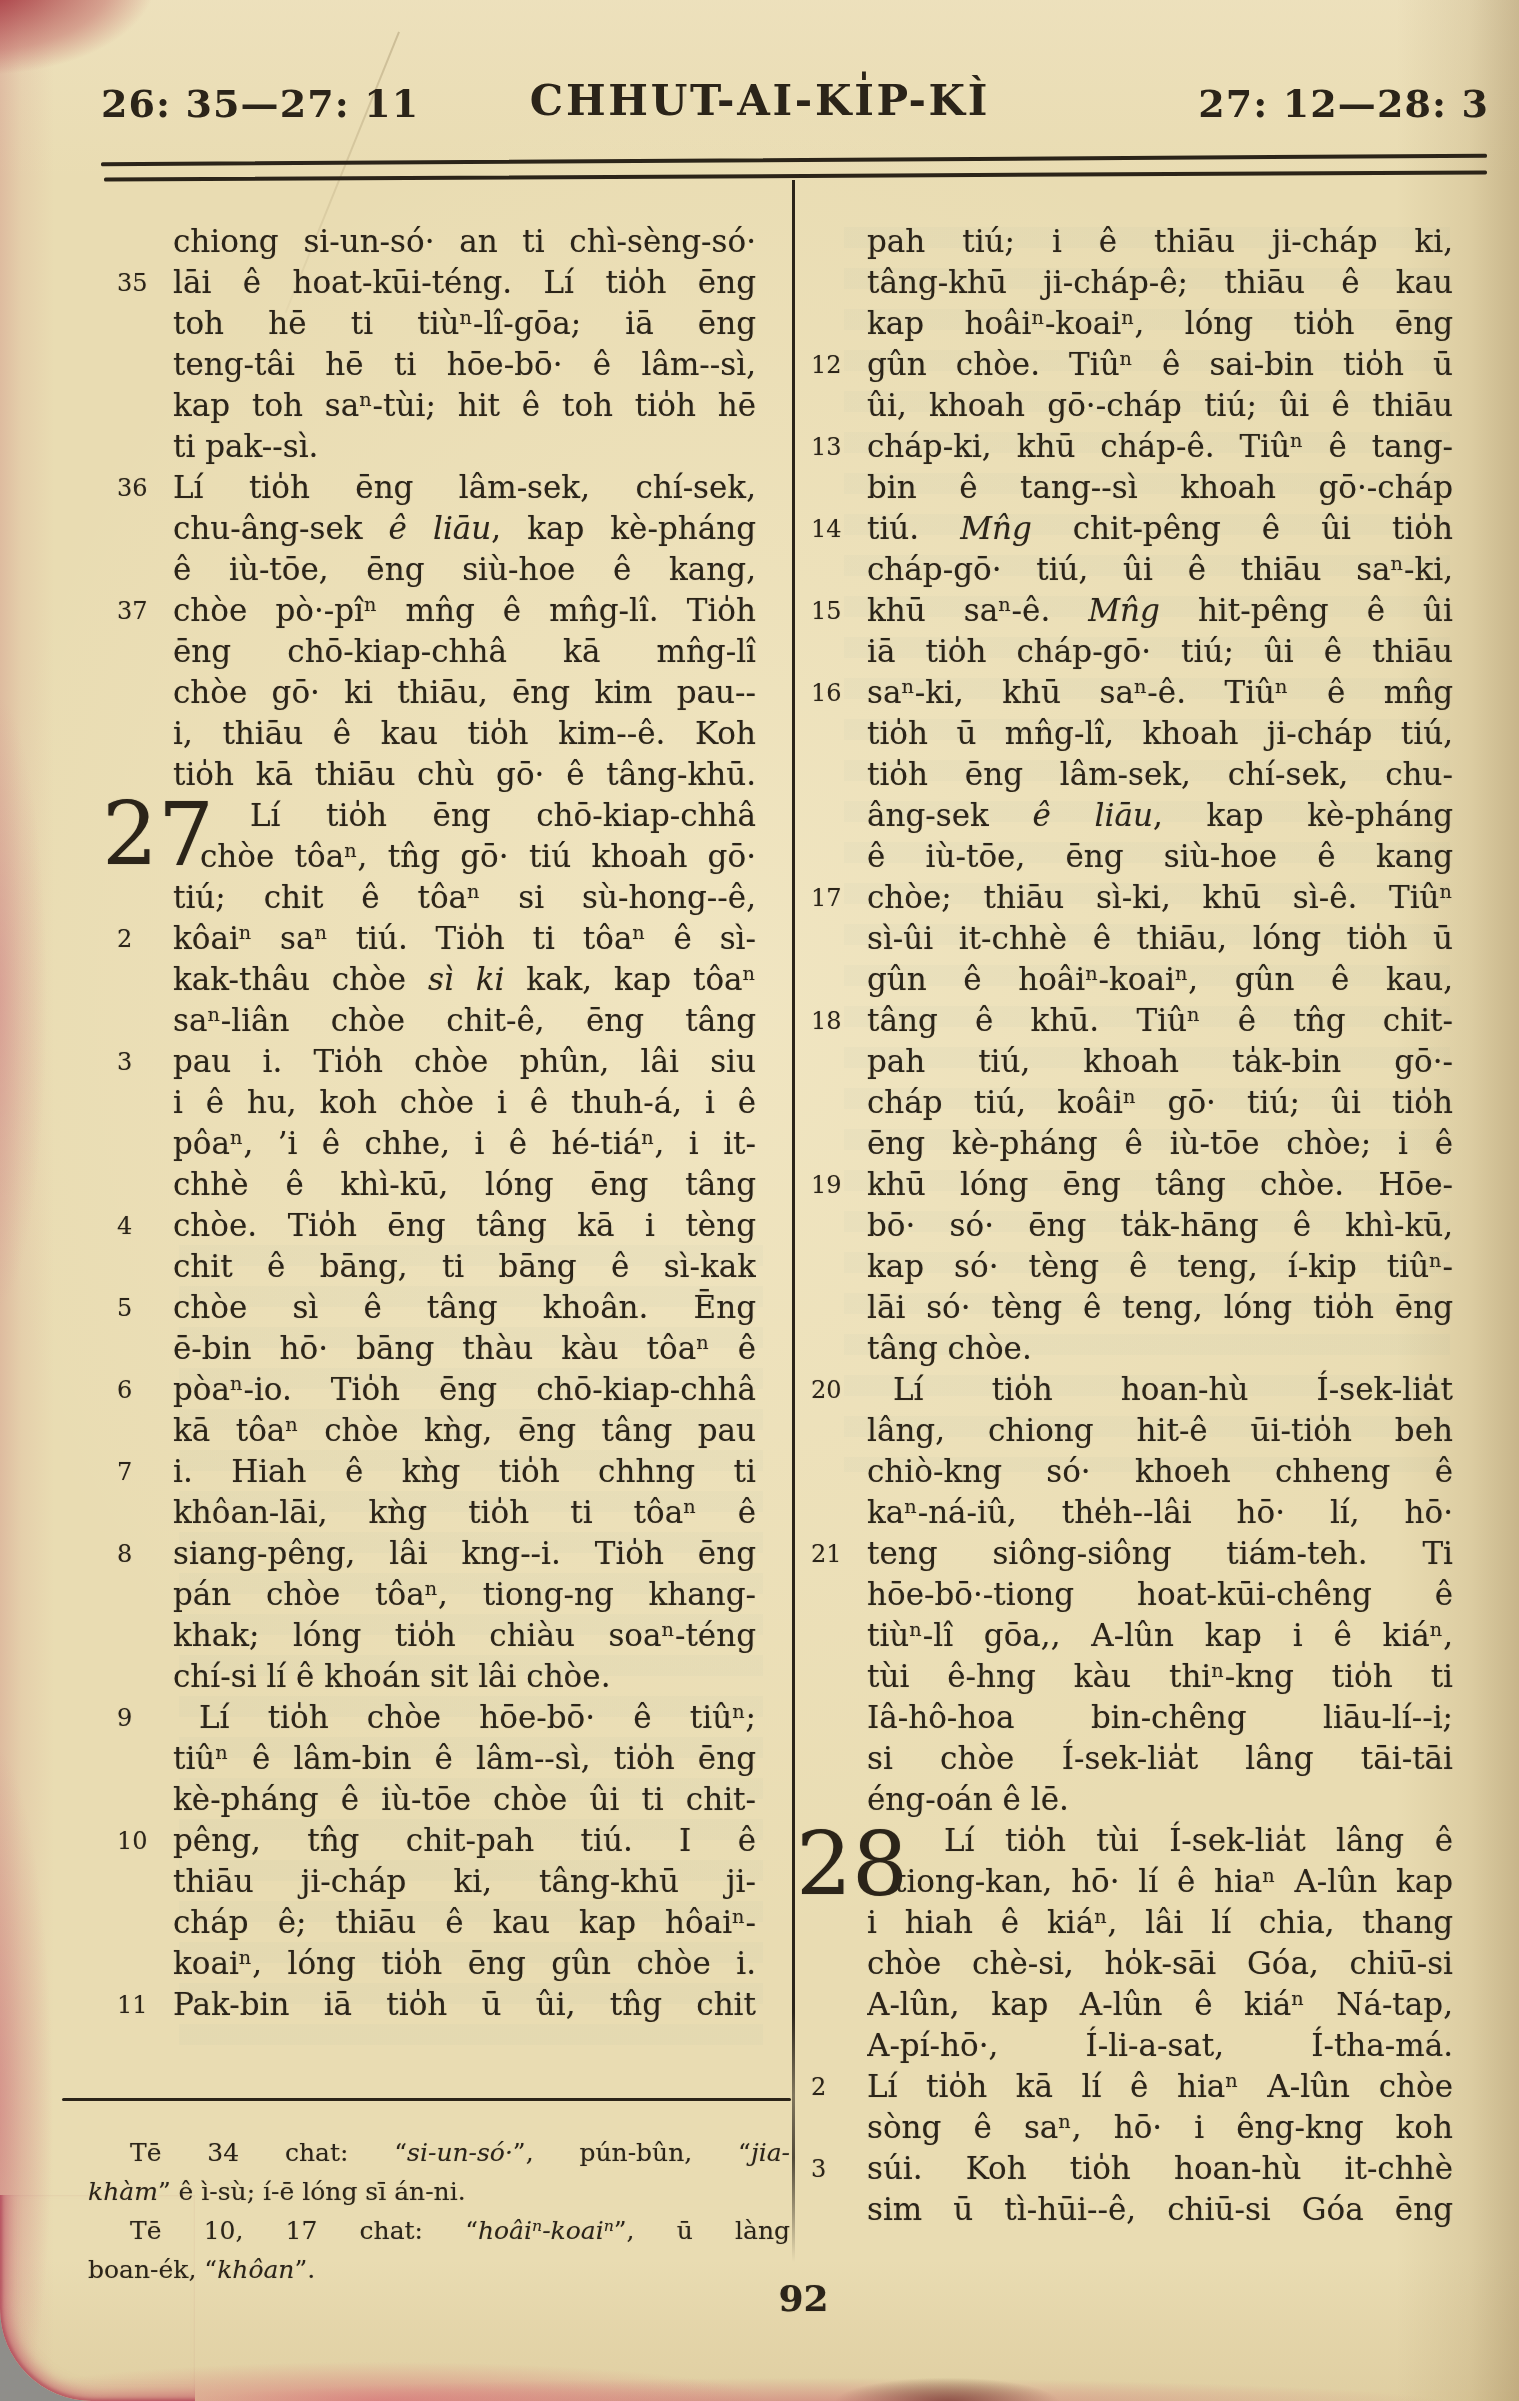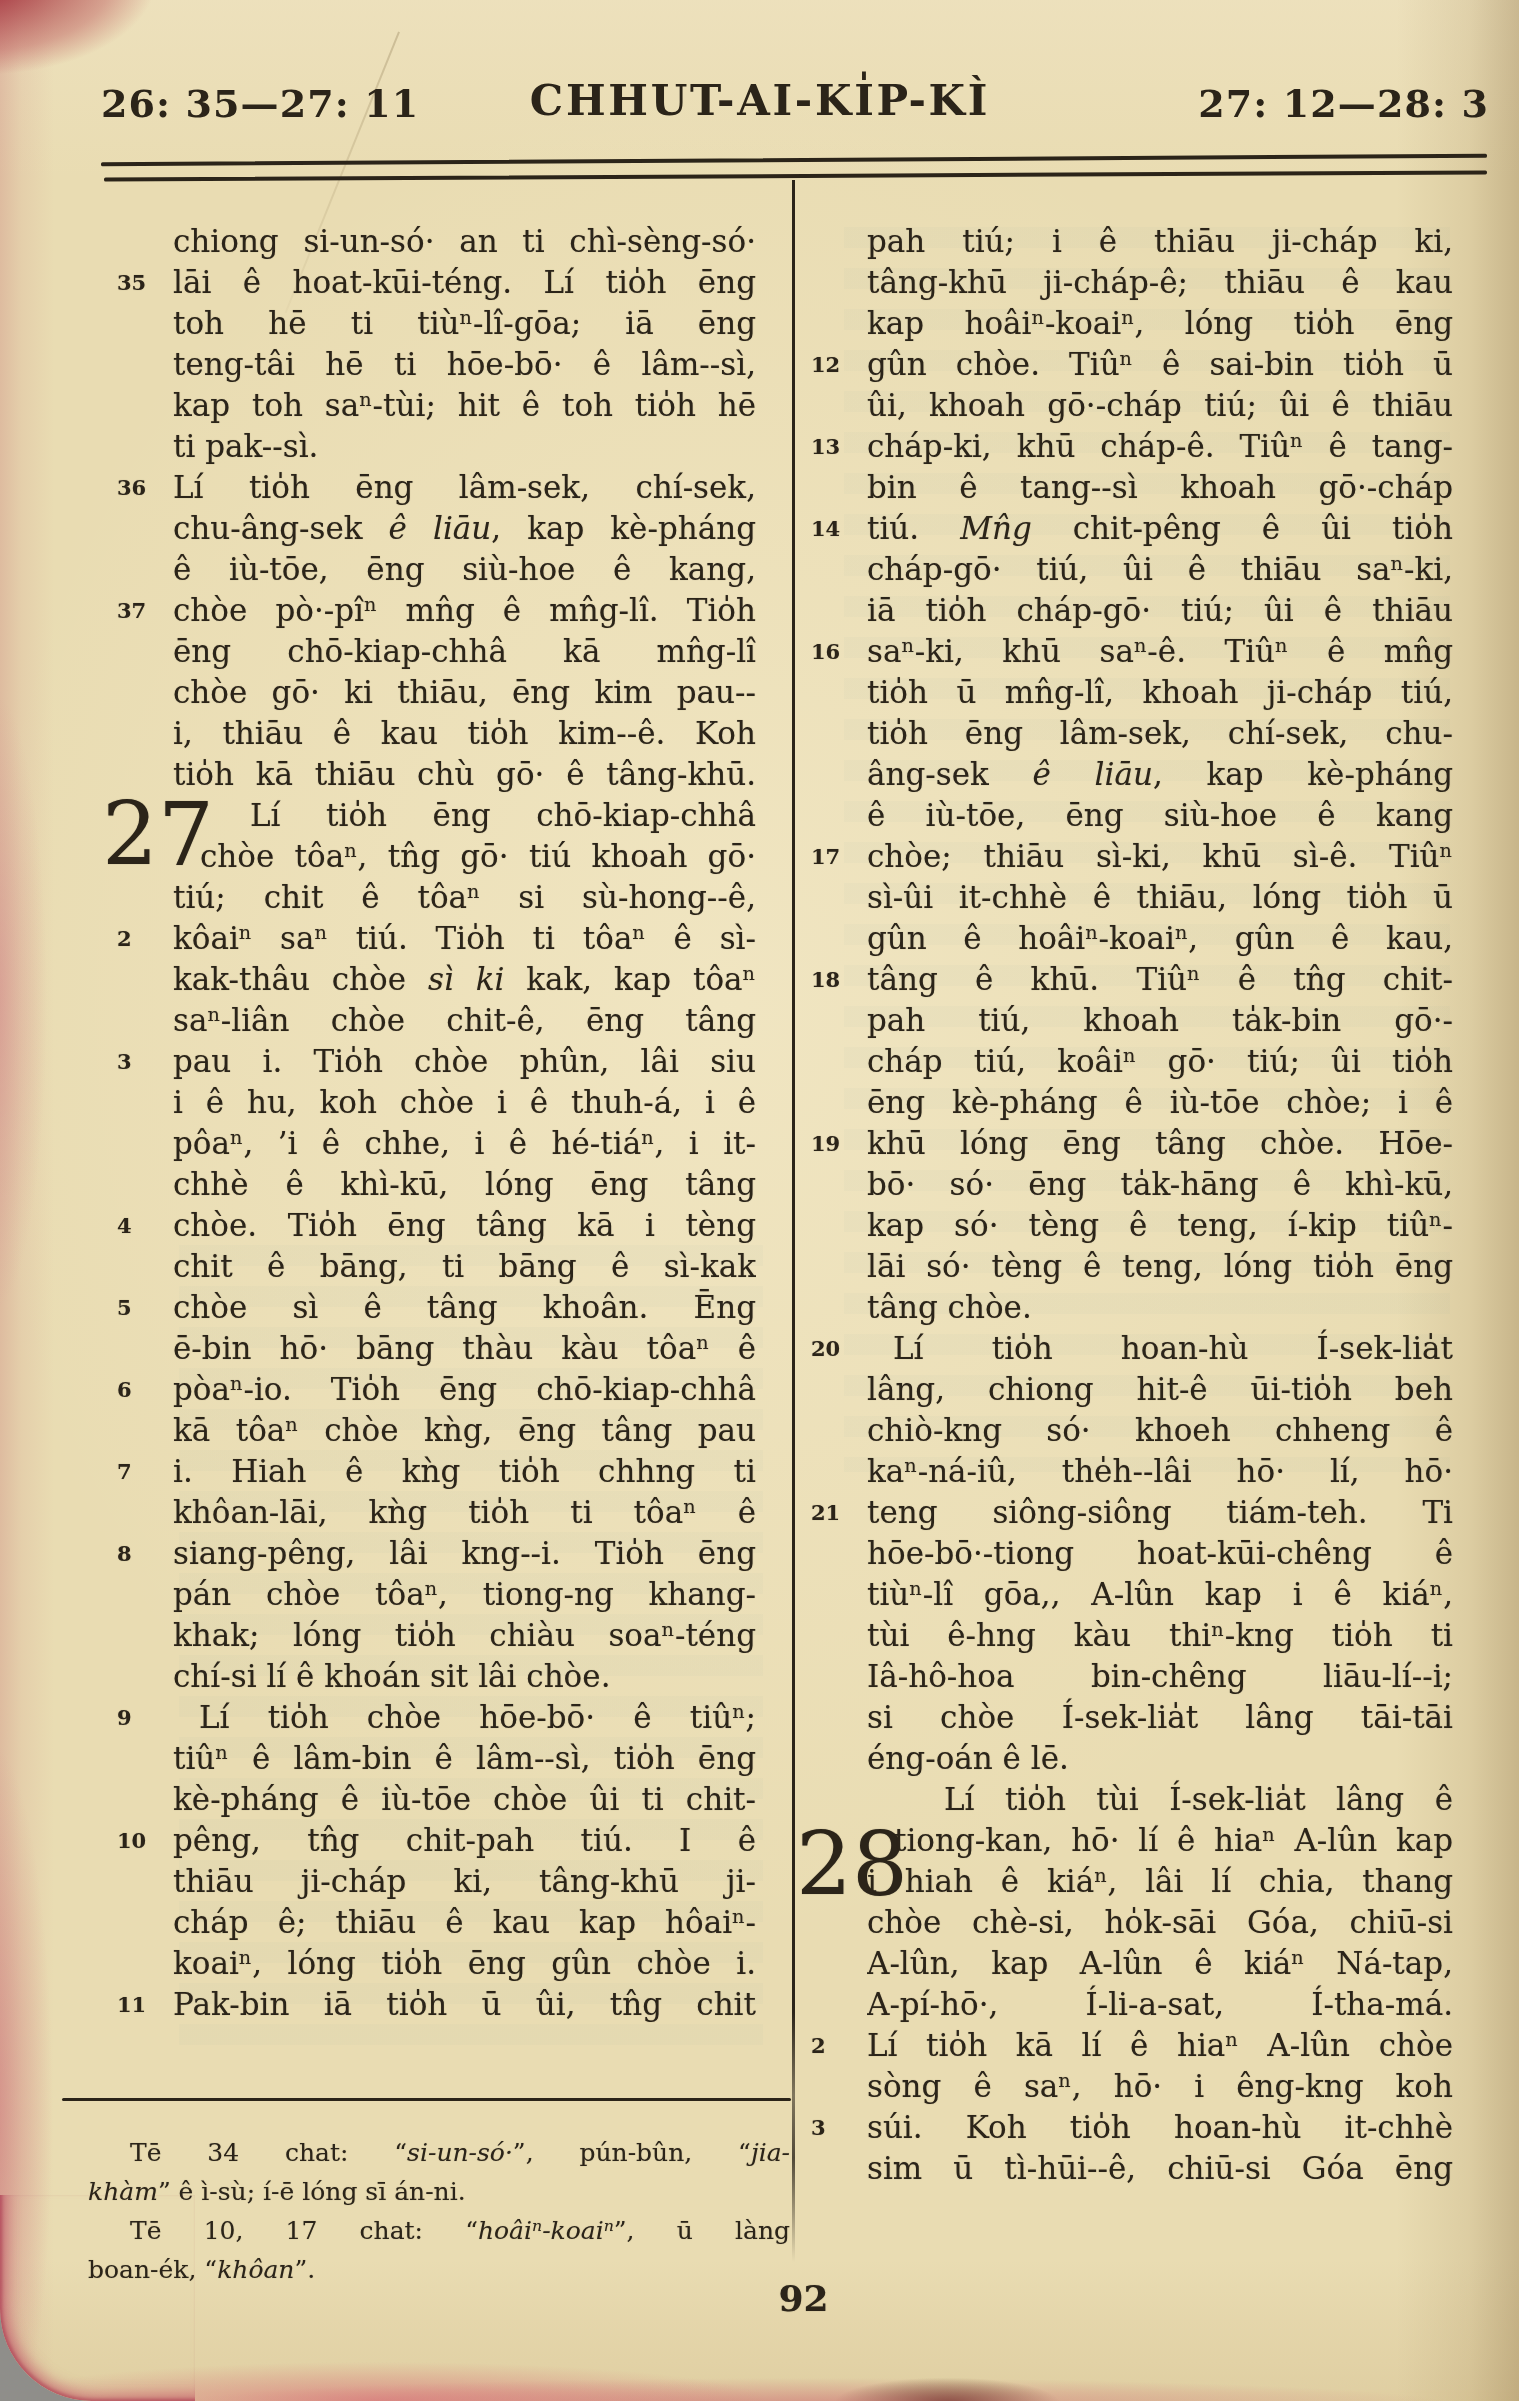--- a/index.html
+++ b/index.html
@@ -54,21 +54,21 @@
   .col{position:absolute;top:221px;}
   .col1{left:173px;width:583px;}
   .col2{left:867px;width:586px;}
   .line{position:relative;height:41px;font-size:31px;line-height:41px;white-space:normal;
     text-shadow:0 0 1.1px rgba(43,36,25,.30);}
   .line .t{display:block;height:41px;overflow:hidden;text-align:justify;text-align-last:justify;}
   .line.short .t{text-align:right;text-align-last:left;}
   .line.ind .t{padding-left:26px;}
   .line.p1 .t{padding-left:77px;}
   .line.p2 .t{padding-left:27px;}
-  .vnum{position:absolute;left:-56px;top:0;width:51px;font-size:21px;font-weight:700;
+  .vnum{position:absolute;left:-56px;top:0;width:51px;font-size:24px;font-weight:400;
     line-height:42px;text-align:left;}
   .chap{position:absolute;left:-71px;font-size:88px;font-weight:400;line-height:87px;
     text-shadow:0 0 1.1px rgba(43,36,25,.4);}
   .c27{top:570px;}
   .c28{top:1600px;}
 
   .footnote{position:absolute;left:70px;top:2133px;width:720px;}
   .footnote .line{height:39px;font-size:25px;line-height:39px;}
   .footnote .line .t{height:39px;margin-left:18px;}
   .footnote .line.ind .t{padding-left:42px;}
@@ -269,20 +269,24 @@
         <span class="t"><span>bin ê tang--sì khoah gō·-cháp</span></span>
       </div>
       <div class="line">
         <span class="vnum">14</span>
         <span class="t"><span>tiú.  </span><i>Mn̂g</i><span> chit-pêng ê ûi tio̍h</span></span>
       </div>
       <div class="line">
         <span class="t"><span>cháp-gō· tiú, ûi ê thiāu saⁿ-ki,</span></span>
       </div>
       <div class="line">
+        <span class="vnum">15</span>
+        <span class="t"><span>khū saⁿ-ê.  </span><i>Mn̂g</i><span> hit-pêng ê ûi</span></span>
+      </div>
+      <div class="line">
         <span class="t"><span>iā tio̍h cháp-gō· tiú; ûi ê thiāu</span></span>
       </div>
       <div class="line">
         <span class="vnum">16</span>
         <span class="t"><span>saⁿ-ki, khū saⁿ-ê.  Tiûⁿ ê mn̂g</span></span>
       </div>
       <div class="line">
         <span class="t"><span>tio̍h ū mn̂g-lî, khoah ji-cháp tiú,</span></span>
       </div>
       <div class="line">

